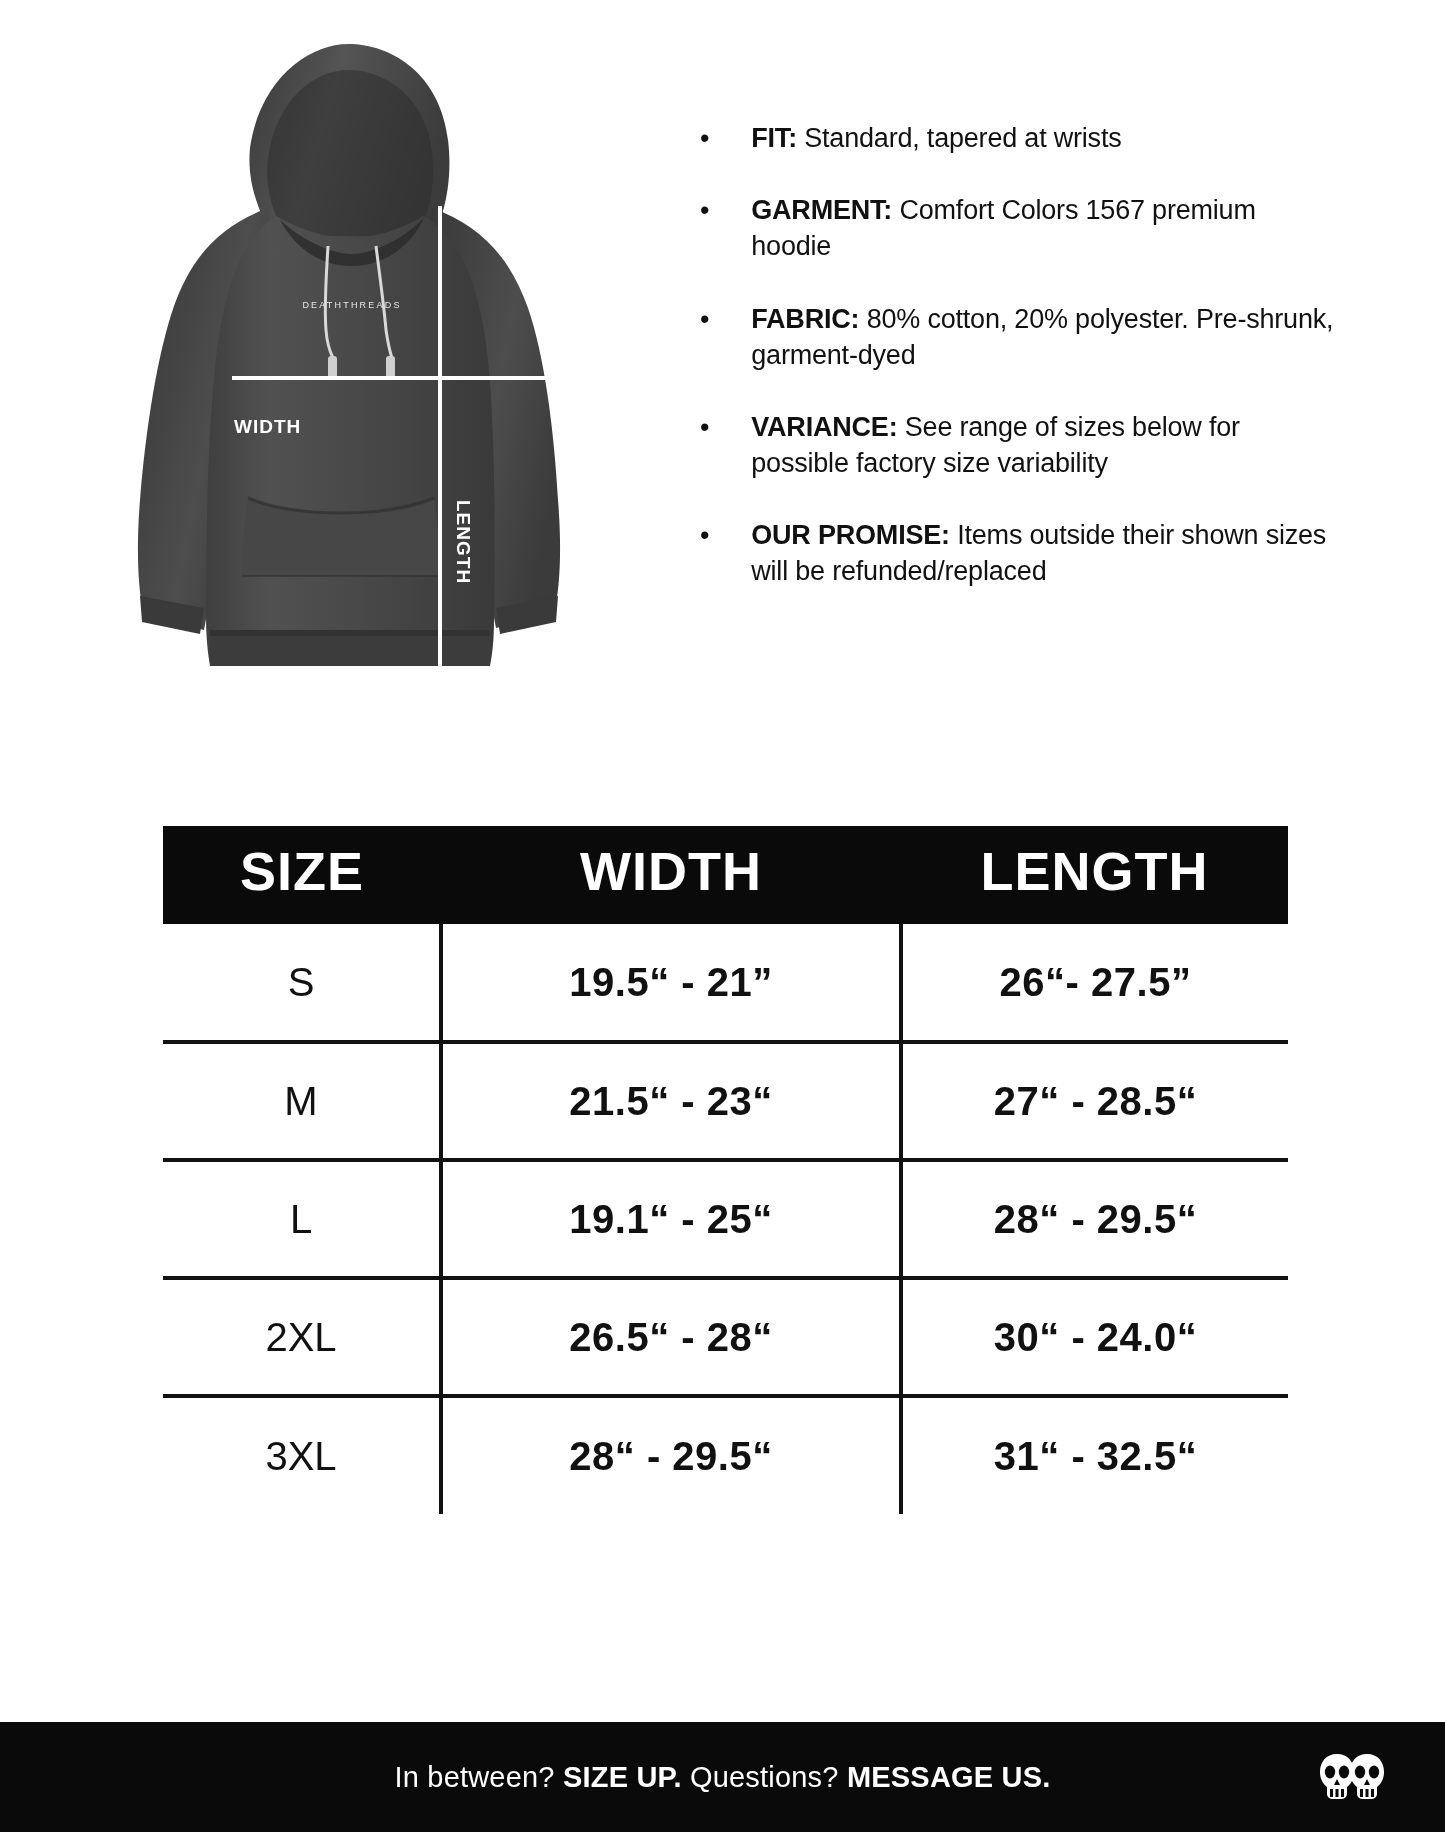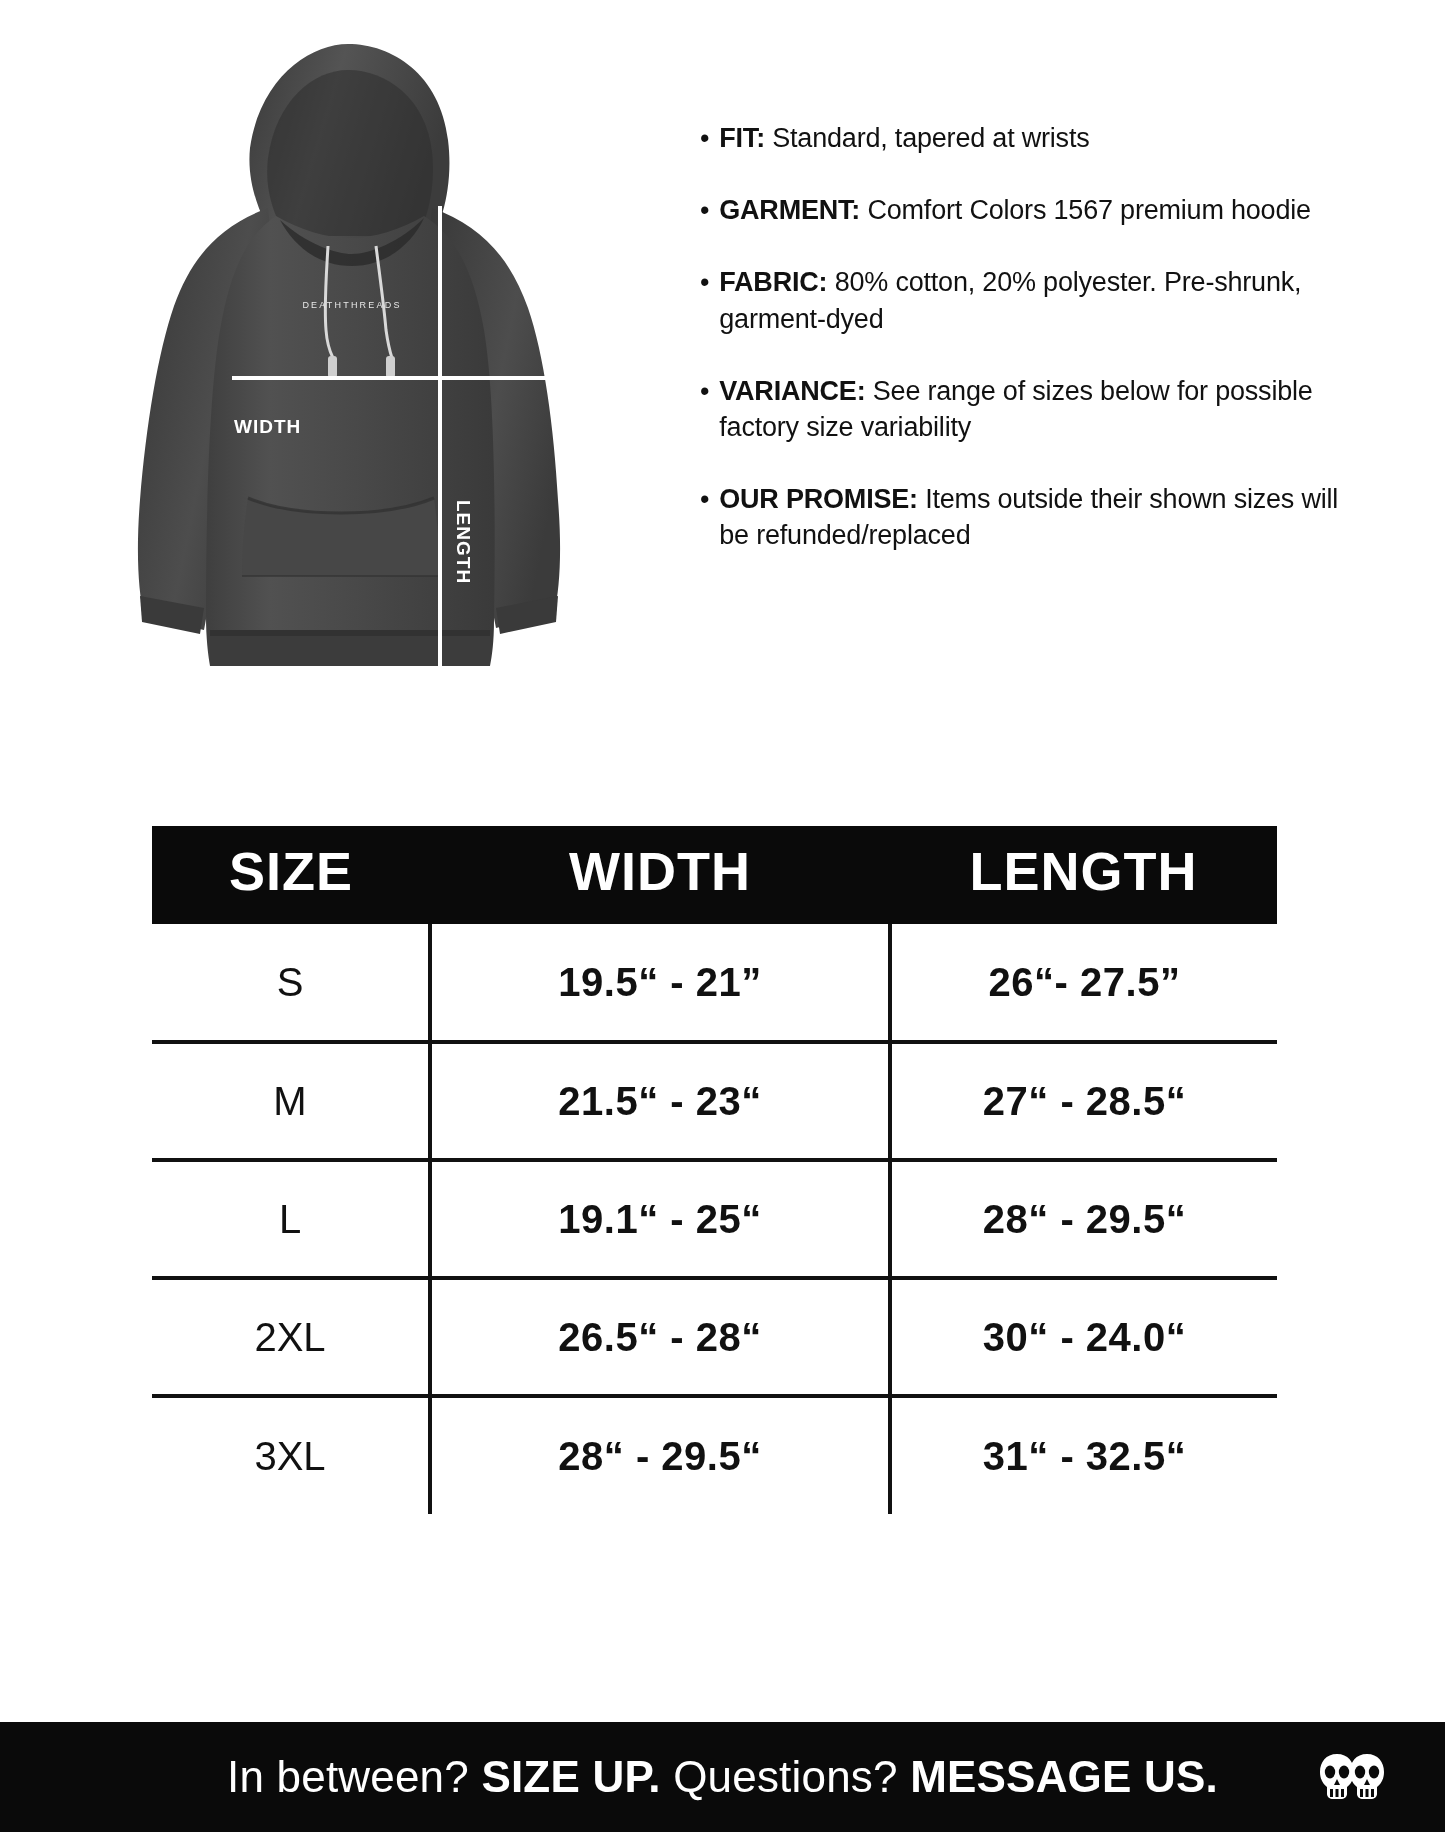--- a/index.html
+++ b/index.html
@@ -61,27 +61,27 @@
     line-height: 1.34;
     color: #111;
     letter-spacing: -0.2px;
   }
   .bullet .dot {
     flex: 0 0 auto;
     margin-right: 10px;
     font-size: 27px;
     line-height: 1.34;
   }
-  .bullet .txt { flex: 1 1 auto; }
+  .bullet .txt { flex: 1 1 auto; margin-left: 32px; }
   .bullet .txt b { font-weight: 700; }
 
   
   .table-wrap {
     position: absolute;
-    left: 152px; top: 826px;
+    left: 163px; top: 826px;
     width: 1125px;
   }
   table.size-table {
     border-collapse: collapse;
     width: 1125px;
     table-layout: fixed;
   }
   table.size-table thead th {
     background: #0a0a0a;
     color: #fff;
@@ -126,21 +126,21 @@
     width: 1445px;
     height: 110px;
     background: #0a0a0a;
     display: flex;
     align-items: center;
     justify-content: center;
   }
   .footer-text {
     color: #fff;
     font-family: "Liberation Sans Narrow", "Liberation Sans", sans-serif;
-    font-size: 44px;
+    font-size: 29px;
     letter-spacing: 0.2px;
   }
   .footer-text b { font-weight: 700; }
   .footer-logo {
     position: absolute;
     right: 58px;
     top: 50%;
     transform: translateY(-50%);
     width: 70px; height: 58px;
   }

